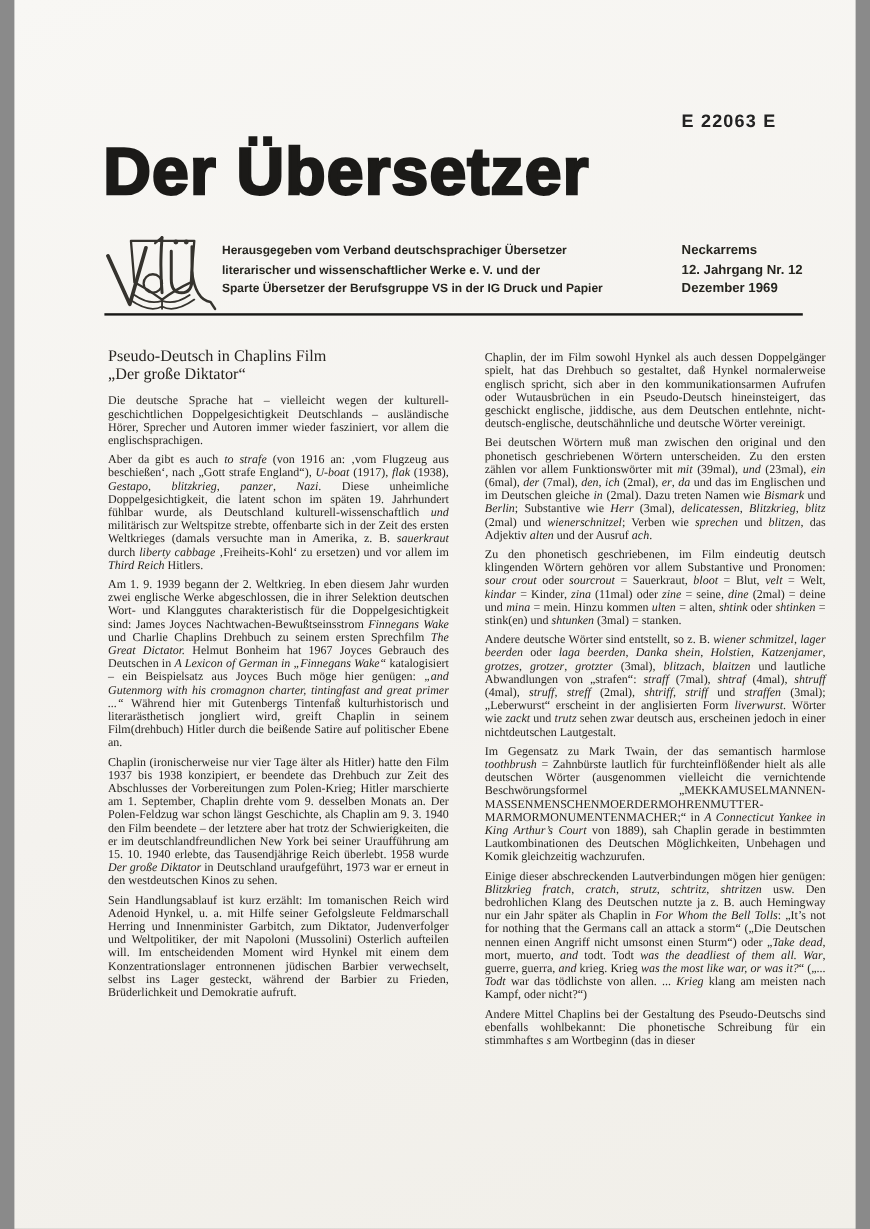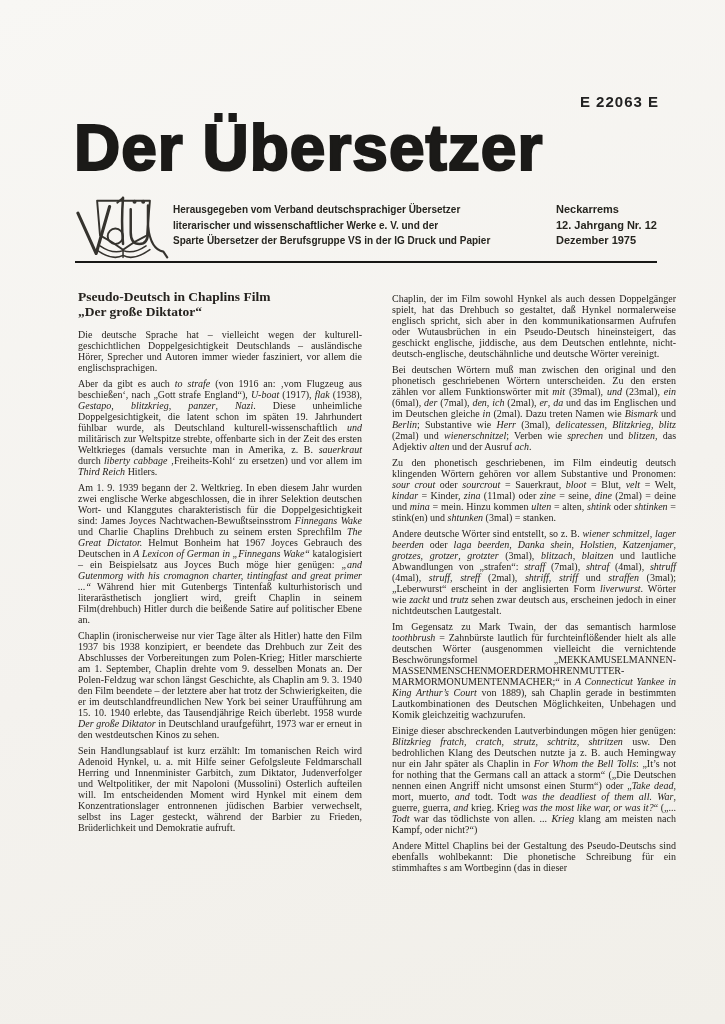--- a/index.html
+++ b/index.html
@@ -1,30 +1,30 @@
 <!DOCTYPE html>
 <html><head>
 <meta charset="utf-8">
 <style>
   html,body{margin:0;padding:0;}
   body{background:#8a8a8a;font-family:"Liberation Sans",sans-serif;}
   .page{
-    position:relative;width:725px;height:1024px;margin:0 auto;
+    position:relative;width:655px;height:1024px;margin:0 auto;
     background:linear-gradient(160deg,#f8f7f4 0%,#f4f2ee 55%,#f1efe9 100%);
-    color:#1e1d1b;overflow:hidden;
+    color:#1e1d1b;overflow:hidden;padding-left:46px;
   }
   
   .postal{
     position:absolute;top:93px;right:66px;
     font-weight:bold;font-size:15px;letter-spacing:1px;color:#222;
   }
   .journal-title{
     position:absolute;top:116px;left:74px;width:600px;
     font-family:"Liberation Sans",sans-serif;font-weight:bold;
-    font-size:64px;line-height:1;letter-spacing:1px;color:#1b1a18;
+    font-size:55px;line-height:1;letter-spacing:1px;color:#1b1a18;
     -webkit-text-stroke:2.2px #1b1a18;white-space:nowrap;
   }
   .logo{position:absolute;top:194px;left:76px;width:96px;height:72px;}
   .logo svg{width:100%;height:100%;}
   .publisher{
     position:absolute;top:202px;left:173px;width:392px;
     font-weight:bold;font-size:10px;line-height:15.5px;color:#26251f;
   }
   .issue{
     position:absolute;top:202px;left:556px;width:108px;
@@ -40,21 +40,21 @@
     font-family:"Liberation Serif",serif;font-size:10px;line-height:11px;
     color:#26231f;text-align:justify;
   }
   .col-left{left:78px;top:290px;}
   .col-right{left:392px;top:293px;}
   .byline{
     font-weight:bold;font-size:11px;line-height:12px;margin:0 0 20px 0;
     text-align:left;
   }
   .headline{
-    font-weight:bold;font-size:13.5px;line-height:14.5px;margin:0 0 10px 0;
+    font-weight:normal;font-size:13.5px;line-height:14.5px;margin:0 0 10px 0;
     text-align:left;
   }
   .col p{margin:0 0 5px 0;}
   .col p i{font-style:italic;}
 </style>
 </head>
 <body>
 
 <div class="page">
 
@@ -86,21 +86,21 @@
 
   <div class="publisher">
     <div>Herausgegeben vom Verband deutschsprachiger Übersetzer</div>
     <div>literarischer und wissenschaftlicher Werke e. V. und der</div>
     <div>Sparte Übersetzer der Berufsgruppe VS in der IG Druck und Papier</div>
   </div>
 
   <div class="issue">
     <div>Neckarrems</div>
     <div>12. Jahrgang Nr. 12</div>
-    <div>Dezember 1975</div>
+    <div>Dezember 1969</div>
   </div>
 
   <div class="rule"></div>
 
   <div class="col col-left">
     <div class="headline">
       <div>Pseudo-Deutsch in Chaplins Film</div>
       <div>„Der große Diktator“</div>
     </div>
     <p>Die deutsche Sprache hat – vielleicht wegen der kulturell-geschichtlichen Doppelgesichtigkeit Deutschlands – ausländische Hörer, Sprecher und Autoren immer wieder fasziniert, vor allem die englischsprachigen.</p>

